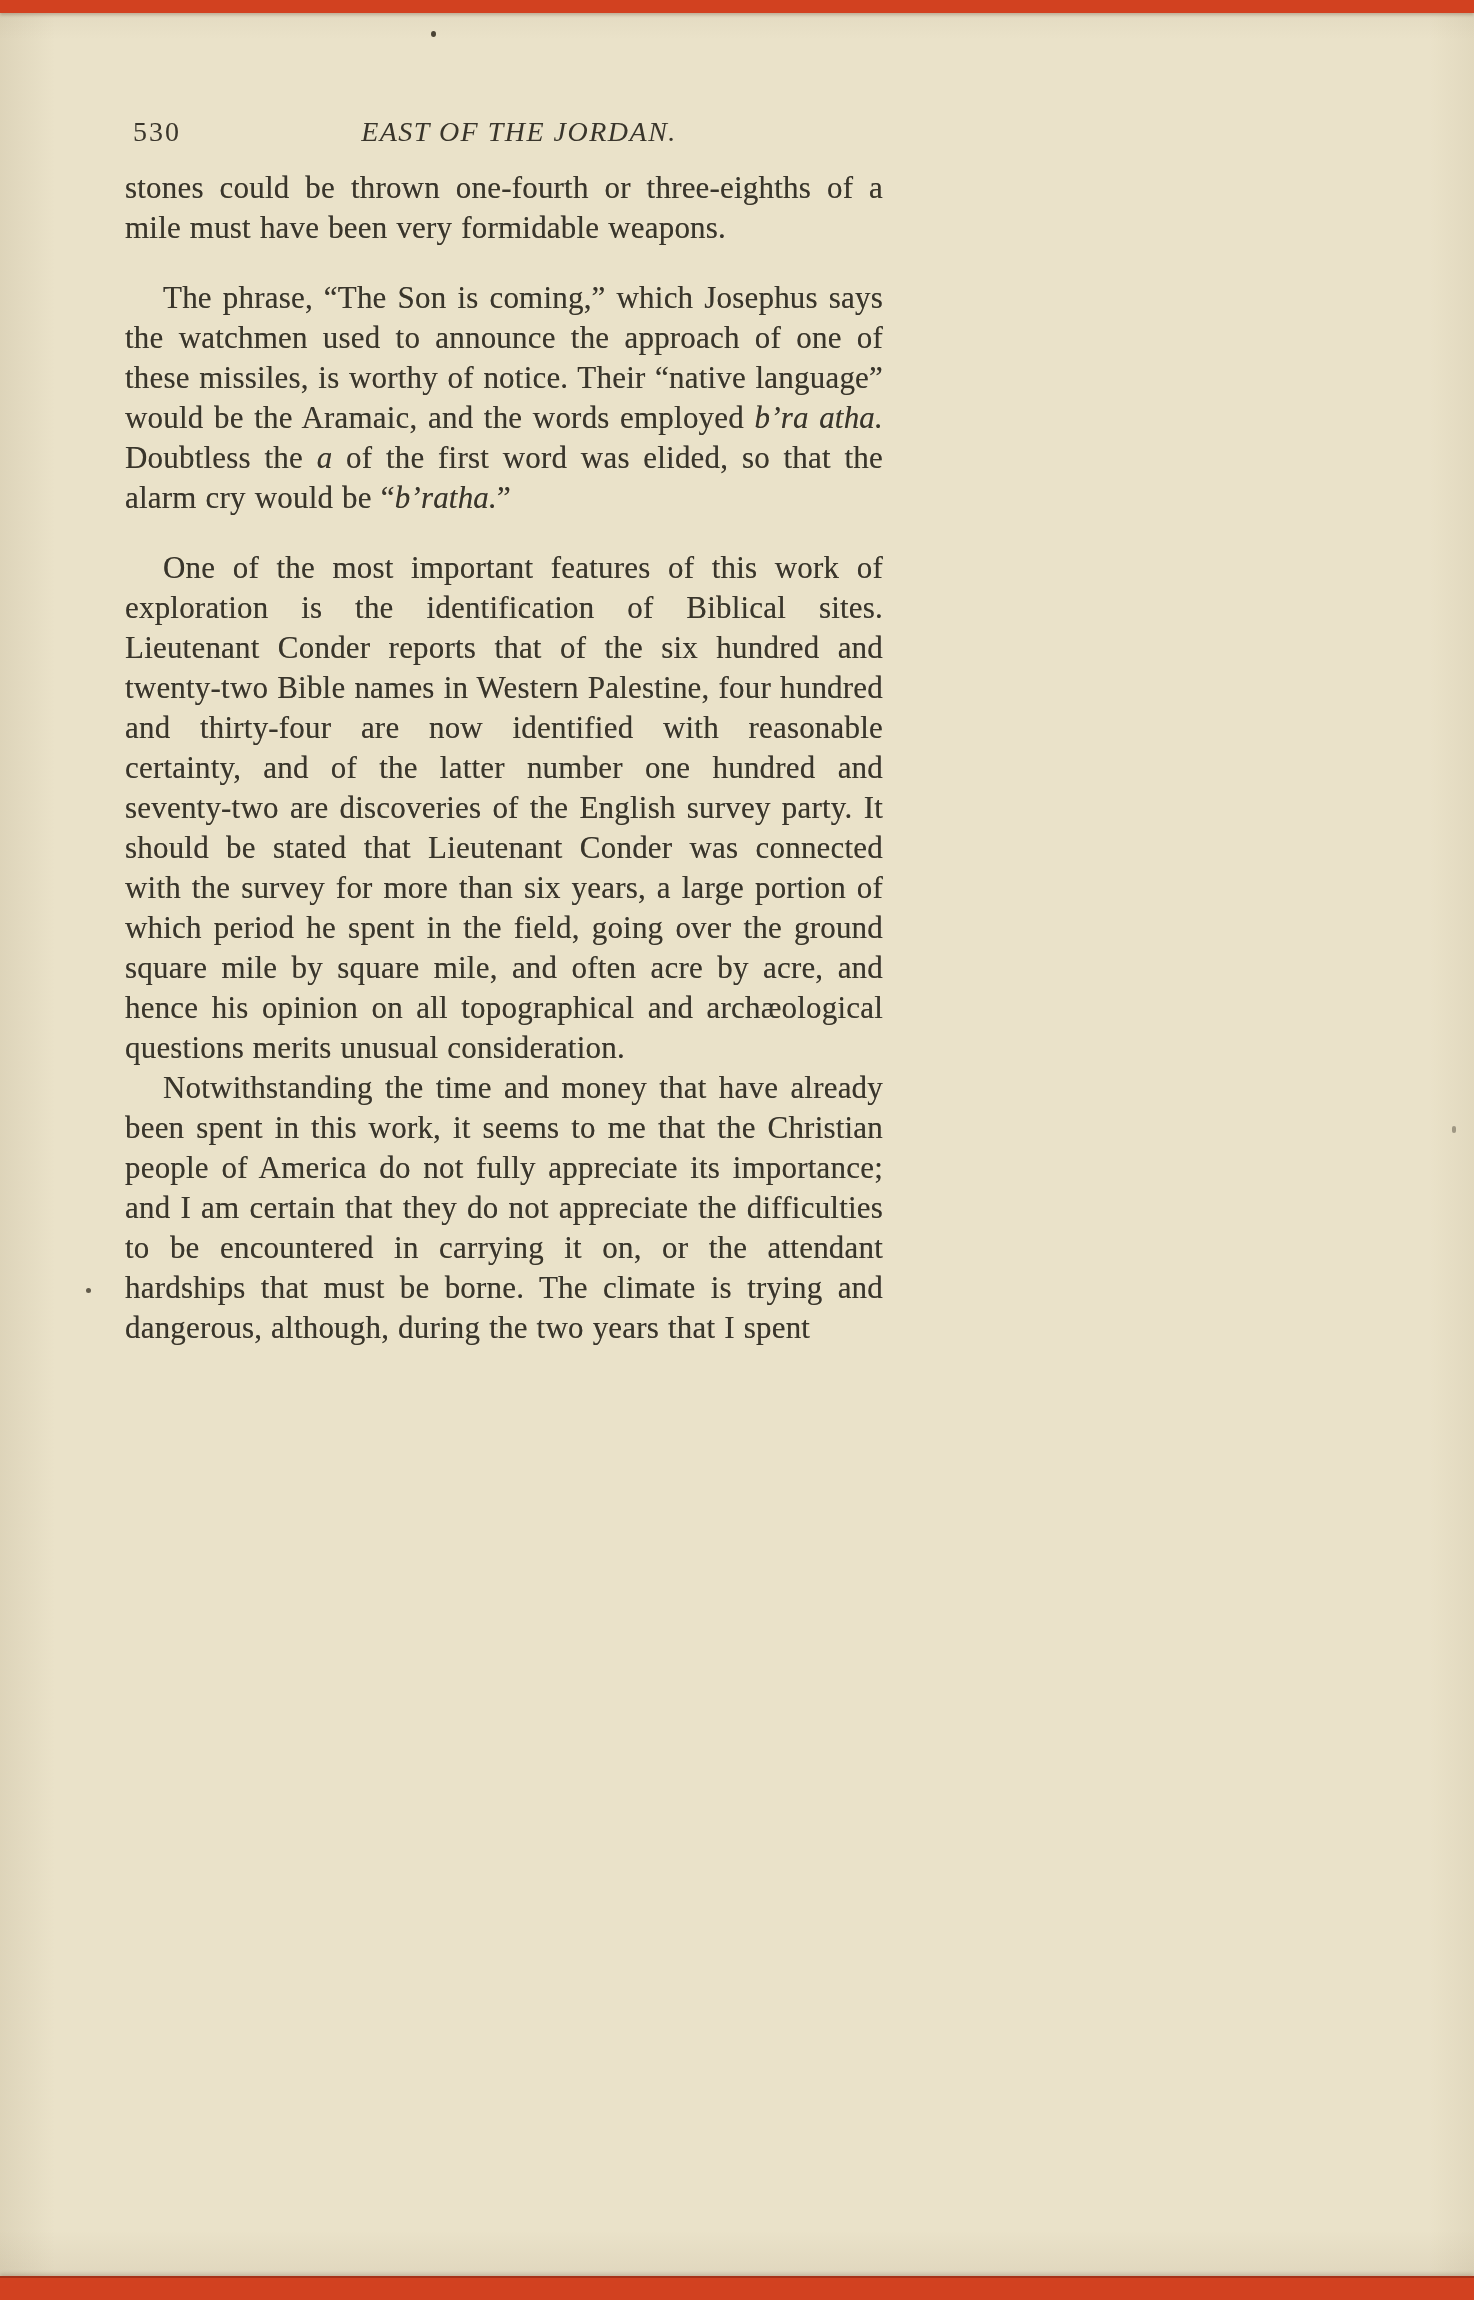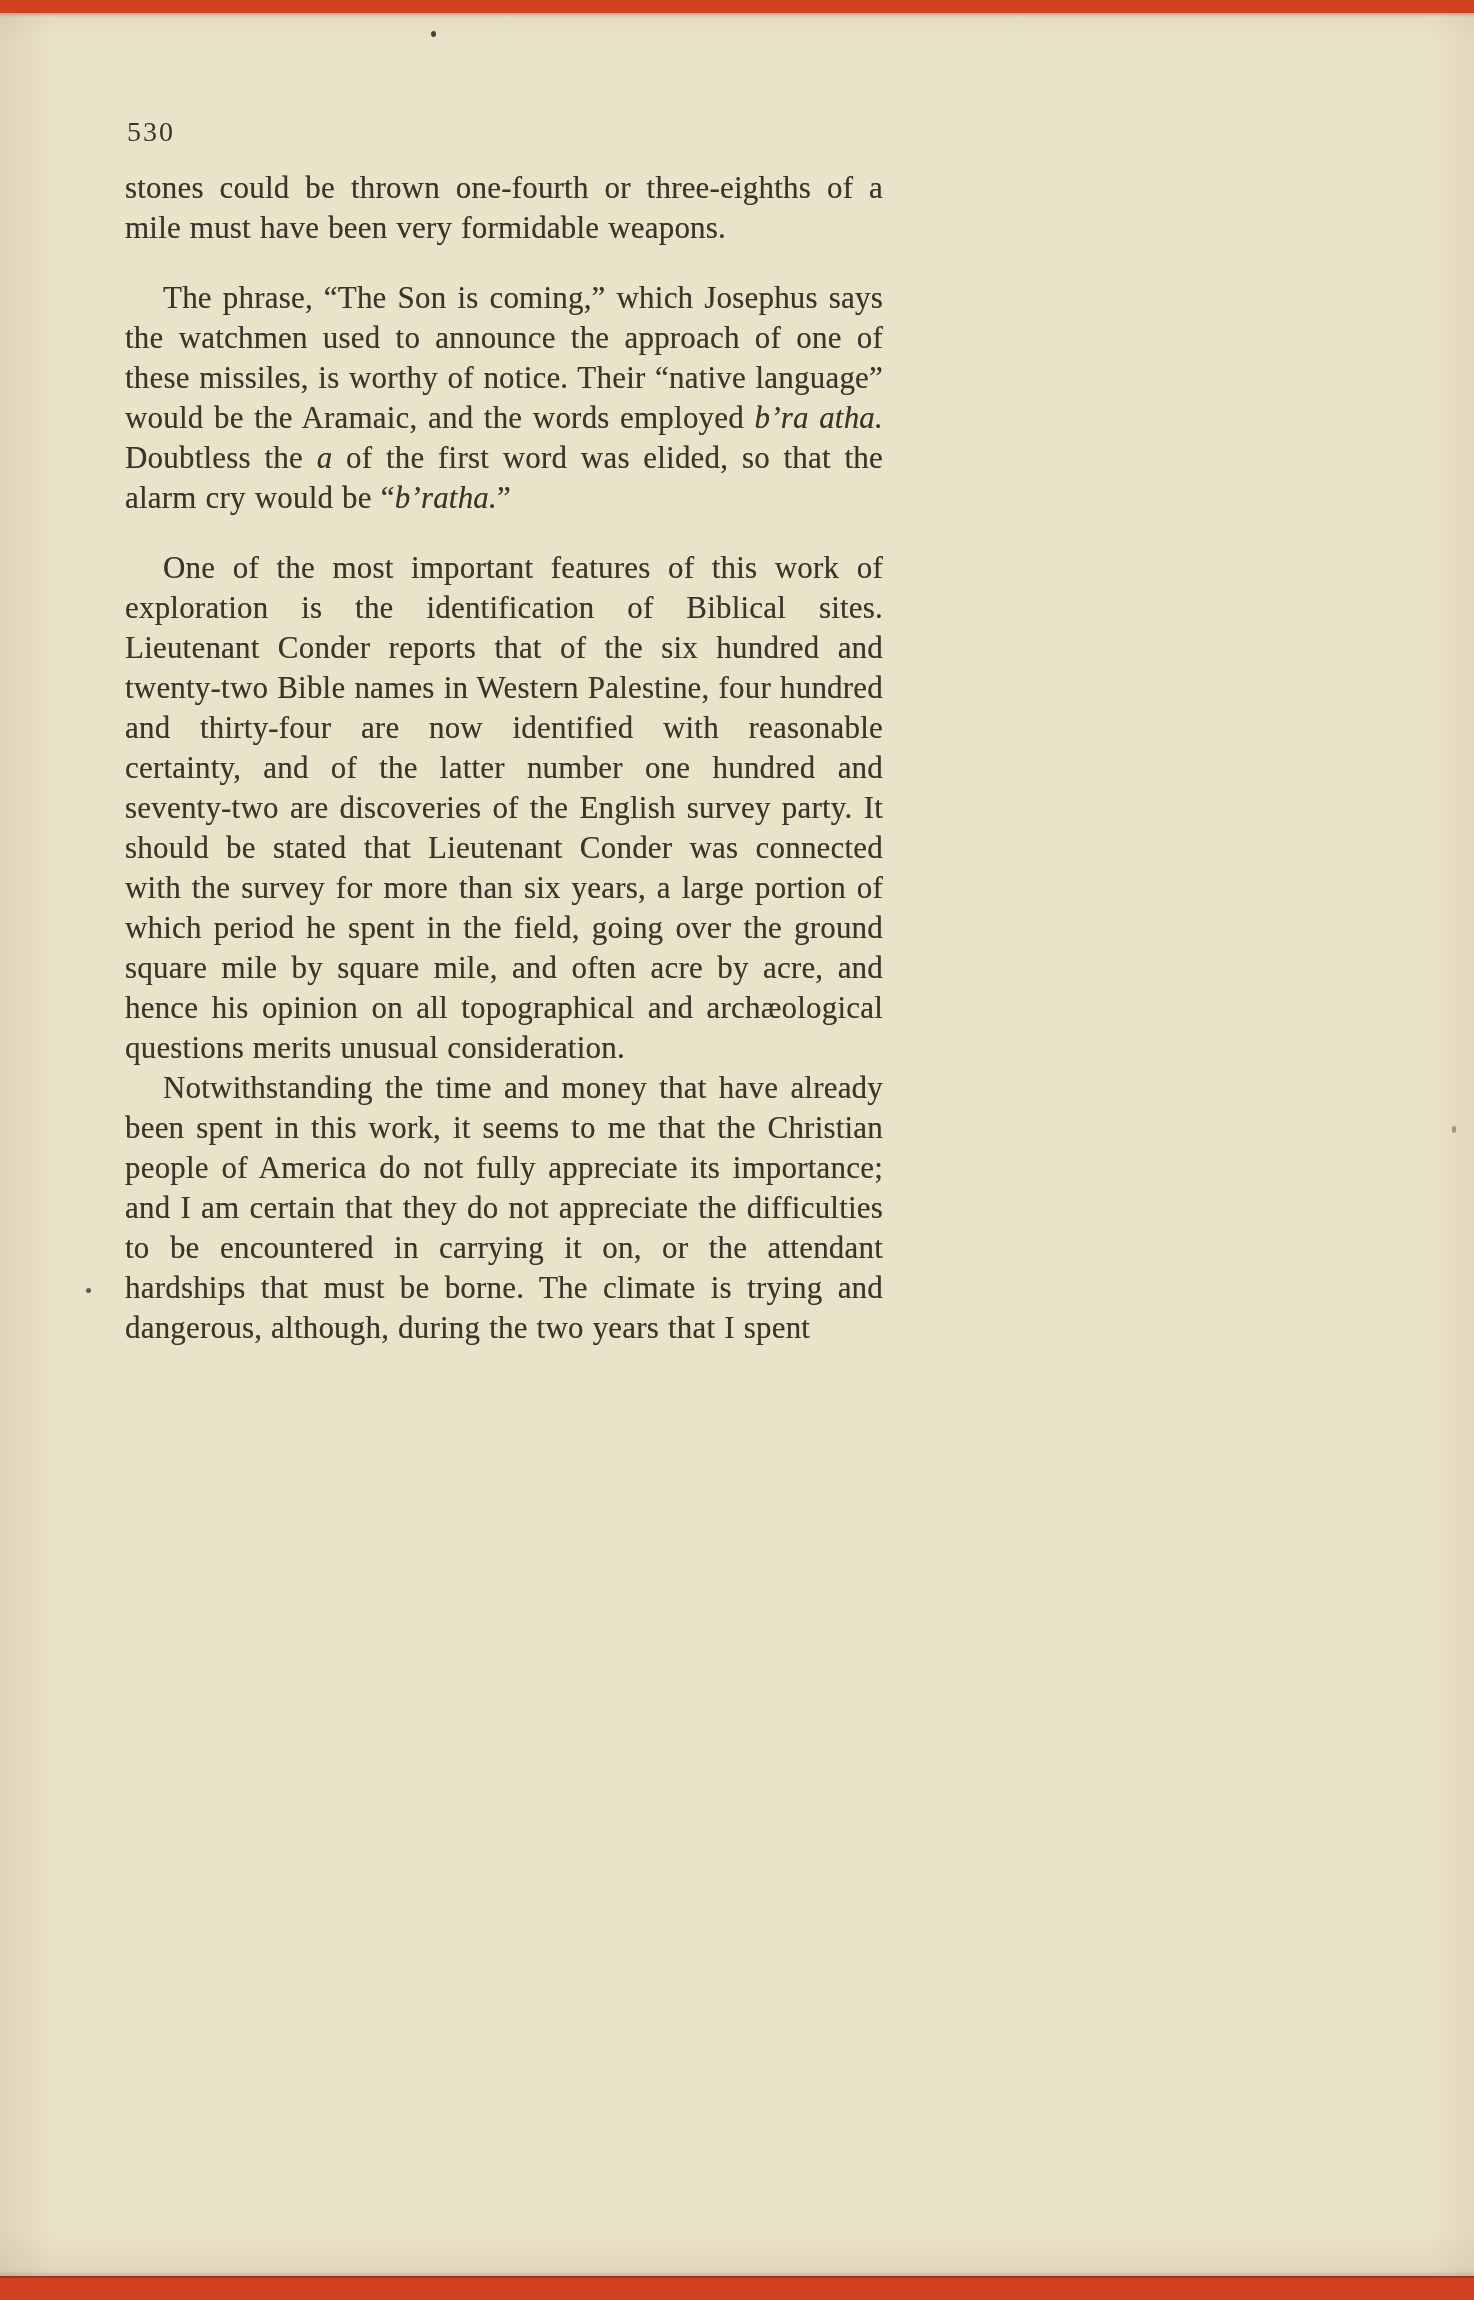--- a/index.html
+++ b/index.html
@@ -43,21 +43,21 @@
   .page-head{
     position:absolute;
     top:116px;
     left:125px;
     width:758px;
     height:40px;
     font-size:28px;
   }
   .folio{
     position:absolute;
-    left:2px;
+    left:8px;
     top:0;
     letter-spacing:2px;
     text-align:center;
   }
   .running-title{
     display:block;
     text-align:center;
     font-style:italic;
     letter-spacing:1.5px;
     padding-left:30px;
@@ -91,20 +91,21 @@
 </style>
 </head>
 <body>
 
 <div class="scan">
 
   <div class="band band-top"></div>
 
   <div class="page-head">
     <span class="folio">530</span>
+    <span class="running-title">EAST OF THE JORDAN.</span>
   </div>
 
   <div class="page-body">
       <p><span>stones could be thrown one-fourth or three-eighths of a mile must have been very formidable weapons.</span></p>
       <p class="indent space-before"><span>The phrase, “The Son is coming,” which Josephus says the watchmen used to announce the approach of one of these missiles, is worthy of notice. Their “native language” would be the Aramaic, and the words employed </span><i>b’ra atha.</i><span> Doubtless the </span><i>a</i><span> of the first word was elided, so that the alarm cry would be “</span><i>b’ratha.</i><span>”</span></p>
       <p class="indent space-before"><span>One of the most important features of this work of exploration is the identification of Biblical sites. Lieutenant Conder reports that of the six hundred and twenty-two Bible names in Western Palestine, four hundred and thirty-four are now identified with reasonable certainty, and of the latter number one hundred and seventy-two are discoveries of the English survey party. It should be stated that Lieutenant Conder was connected with the survey for more than six years, a large portion of which period he spent in the field, going over the ground square mile by square mile, and often acre by acre, and hence his opinion on all topographical and archæological questions merits unusual consideration.</span></p>
       <p class="indent"><span>Notwithstanding the time and money that have already been spent in this work, it seems to me that the Christian people of America do not fully appreciate its importance; and I am certain that they do not appreciate the difficulties to be encountered in carrying it on, or the attendant hardships that must be borne. The climate is trying and dangerous, although, during the two years that I spent</span></p>
     </div>
 
   <div class="speck speck-1"></div>

